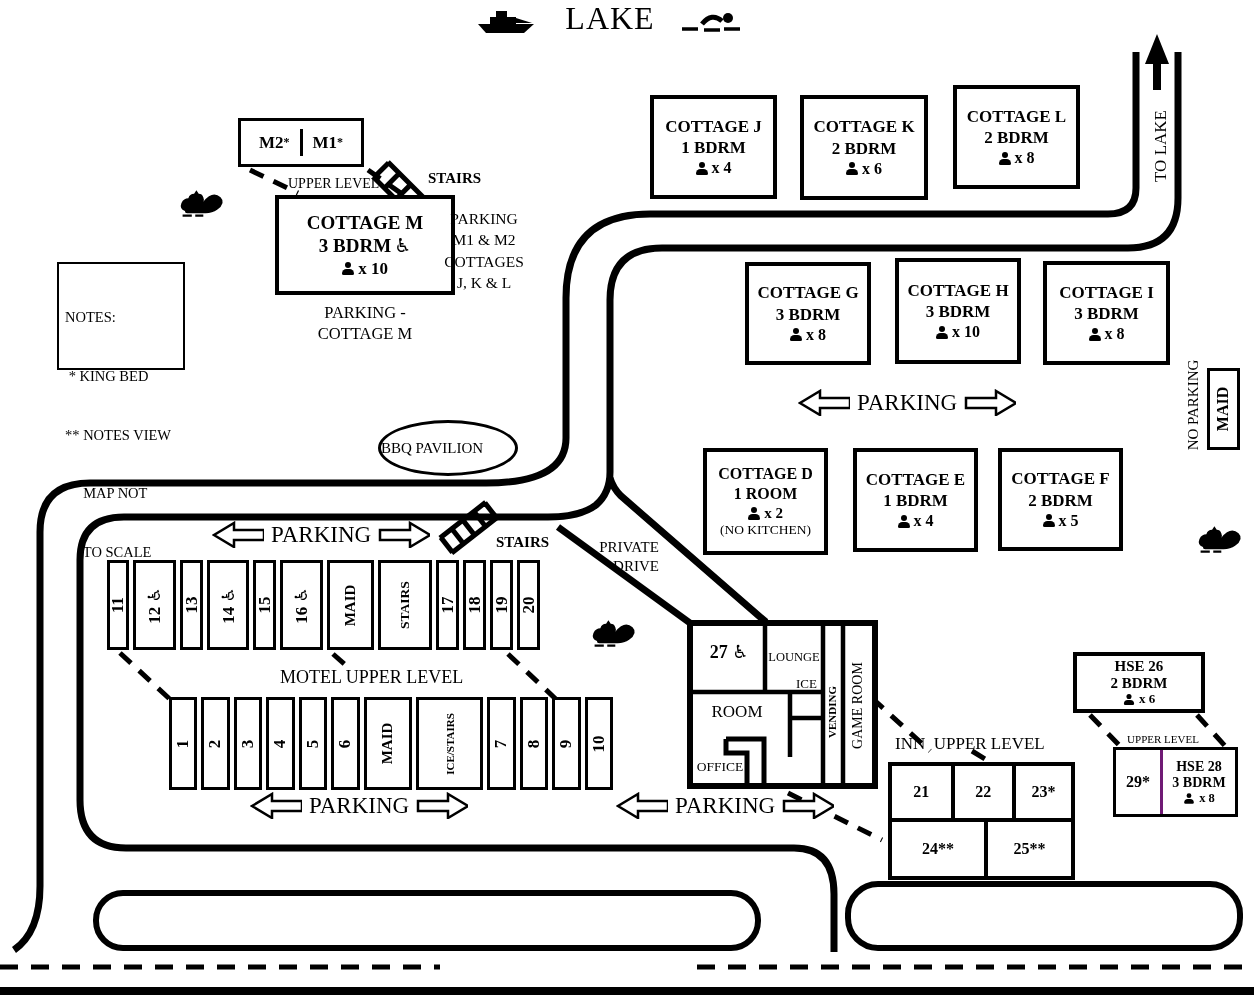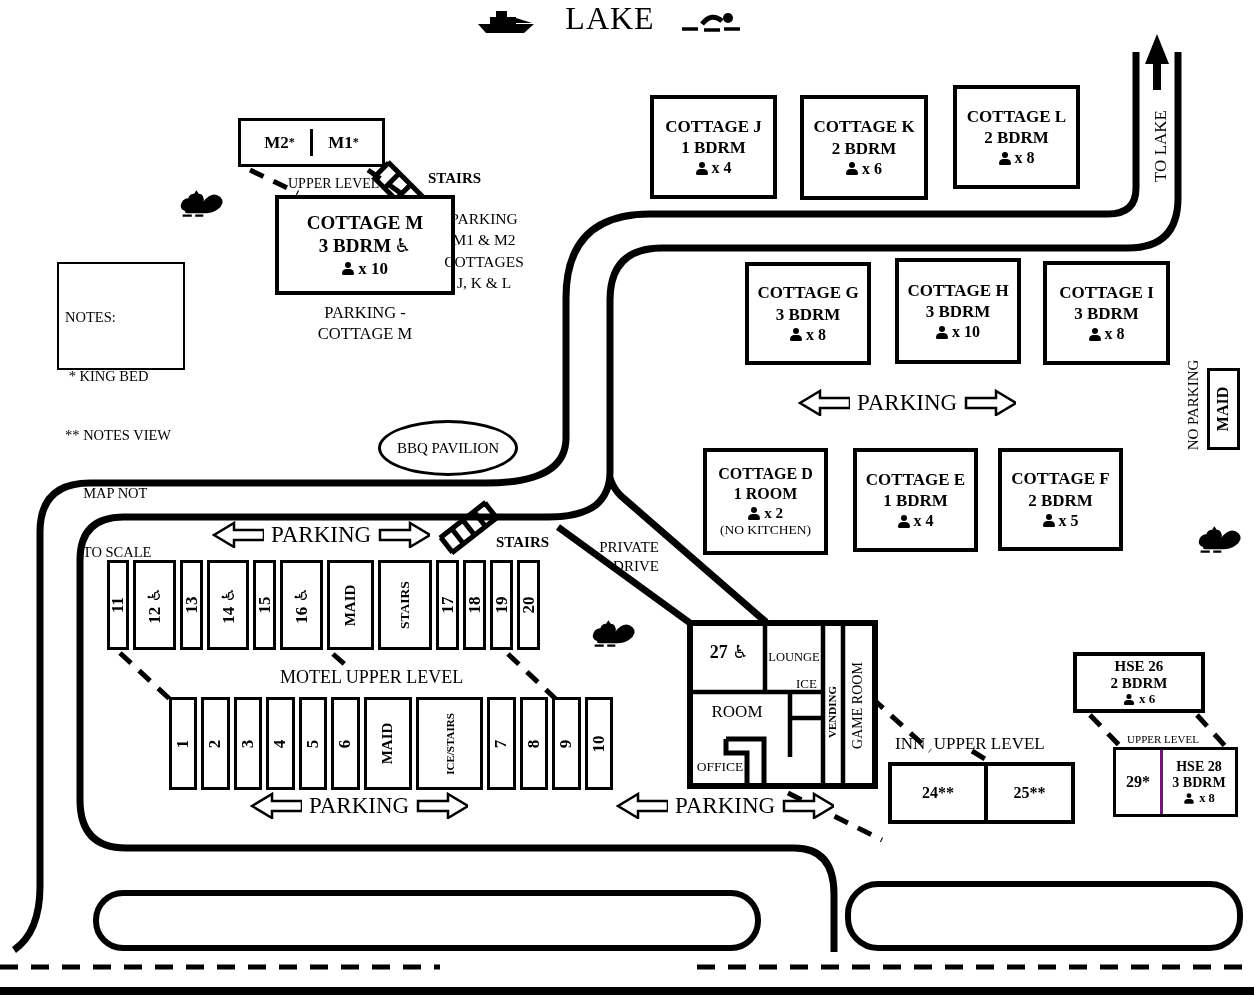--- a/index.html
+++ b/index.html
@@ -102,21 +102,21 @@
     <g stroke="#000" fill="none">
       <rect x="690" y="623" width="185" height="163" stroke-width="6" fill="#fff"></rect>
       <path d="M765,623 V692 M690,692 H823 M823,623 V786 M843,623 V786 M790,692 V757 M790,718 H823" stroke-width="4.5"></path>
       <path d="M726,739 H764 V784 M726,739 V753 H747 V784" stroke-width="5"></path>
     </g>
   </svg>
 
   <div class="lbl" style="left:552px;top:0px;width:116px;text-align:center;font-size:32px;letter-spacing:1px">LAKE</div>
   <div class="lbl" style="left:1112px;top:135px;width:100px;height:22px;text-align:center;font-size:17px;transform:rotate(-90deg)">TO LAKE</div>
 
-  <div class="box thin" style="left:238px;top:118px;width:147px;height:49px;flex-direction:row;padding:8px">
+  <div class="box thin" style="left:238px;top:118px;width:126px;height:49px;flex-direction:row;padding:8px">
     <div style="flex:1;border-right:3px solid #000;align-self:stretch;display:flex;align-items:center;justify-content:center;font-size:17px">
       <span>M2</span>
         <sup class="sup">*</sup>
     </div>
     <div style="flex:1;align-self:stretch;display:flex;align-items:center;justify-content:center;font-size:17px">
       <span>M1</span>
         <sup class="sup">*</sup>
     </div>
   </div>
   <div class="lbl" style="left:288px;top:176px;font-size:14px">UPPER LEVEL</div>
@@ -236,21 +236,21 @@
         <span class="person"></span>
         <span>x 5</span>
       </div>
   </div>
 
   <div class="lbl" style="left:1136px;top:396px;width:115px;height:18px;text-align:center;font-size:15px;transform:rotate(-90deg)">NO PARKING</div>
   <div class="box thin" style="left:1207px;top:368px;width:33px;height:82px">
     <span class="rot" style="font-size:16px">MAID</span>
   </div>
 
-  <div style="position:absolute;left:378px;top:420px;width:140px;height:56px;border:3px solid #000;border-radius:50%;background:#fff;display:flex;align-items:center;justify-content:center;font-size:15px;box-sizing:border-box">
+  <div style="position:absolute;left:378px;top:420px;width:140px;height:56px;border:3px solid #000;border-radius:50%;background:#fff;display:flex;align-items:center;font-size:15px;box-sizing:border-box">
     <span>BBQ PAVILION</span>
   </div>
 
   <div class="prow" style="left:212px;top:521px">
     <svg width="52" height="27">
         <polygon points="52,9 22,9 22,2 2,14 22,26 22,19 52,19" fill="#fff" stroke="#000" stroke-width="2.5"></polygon>
       </svg>
     <span>PARKING</span>
     <svg width="52" height="27">
         <polygon points="2,9 32,9 32,2 52,14 32,26 32,19 2,19" fill="#fff" stroke="#000" stroke-width="2.5"></polygon>
@@ -367,20 +367,31 @@
         <polygon points="52,9 22,9 22,2 2,14 22,26 22,19 52,19" fill="#fff" stroke="#000" stroke-width="2.5"></polygon>
       </svg>
     <span>PARKING</span>
     <svg width="52" height="27">
         <polygon points="2,9 32,9 32,2 52,14 32,26 32,19 2,19" fill="#fff" stroke="#000" stroke-width="2.5"></polygon>
       </svg>
   </div>
 
   <div class="lbl" style="left:895px;top:734px;font-size:17px;white-space:pre">INN  UPPER LEVEL</div>
   <div style="position:absolute;left:888px;top:762px;width:187px;border:2px solid #000;background:#fff;box-sizing:border-box">
+    <div class="innrow" style="height:56px">
+      <div class="inncell" style="flex:1.02">
+          <span>21</span>
+        </div>
+      <div class="inncell" style="flex:1">
+          <span>22</span>
+        </div>
+      <div class="inncell" style="flex:0.96">
+          <span>23*</span>
+        </div>
+    </div>
     <div class="innrow" style="height:58px">
       <div class="inncell" style="flex:1.05">
           <span>24**</span>
         </div>
       <div class="inncell" style="flex:0.95">
           <span>25**</span>
         </div>
     </div>
   </div>
 

